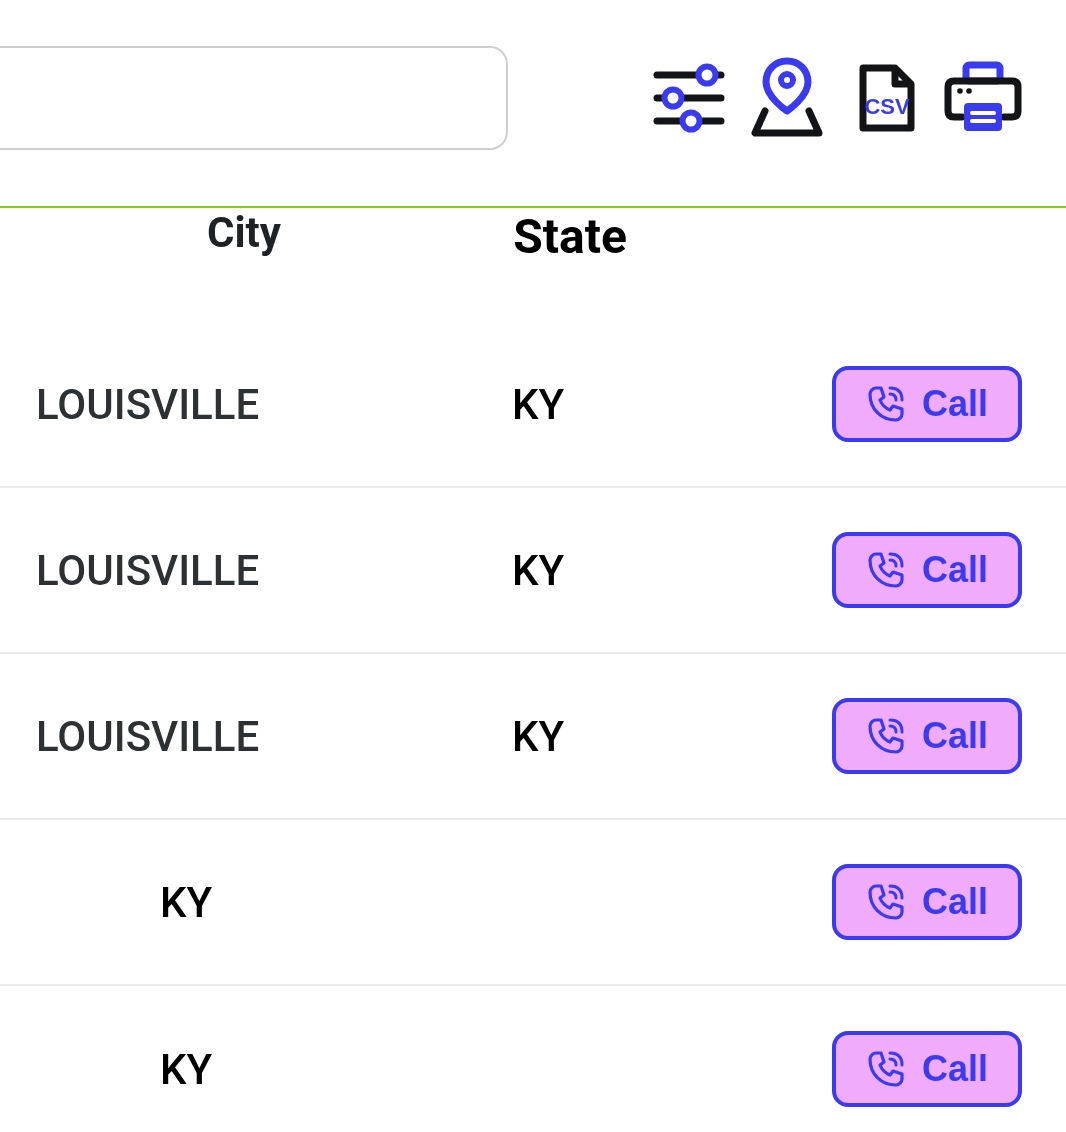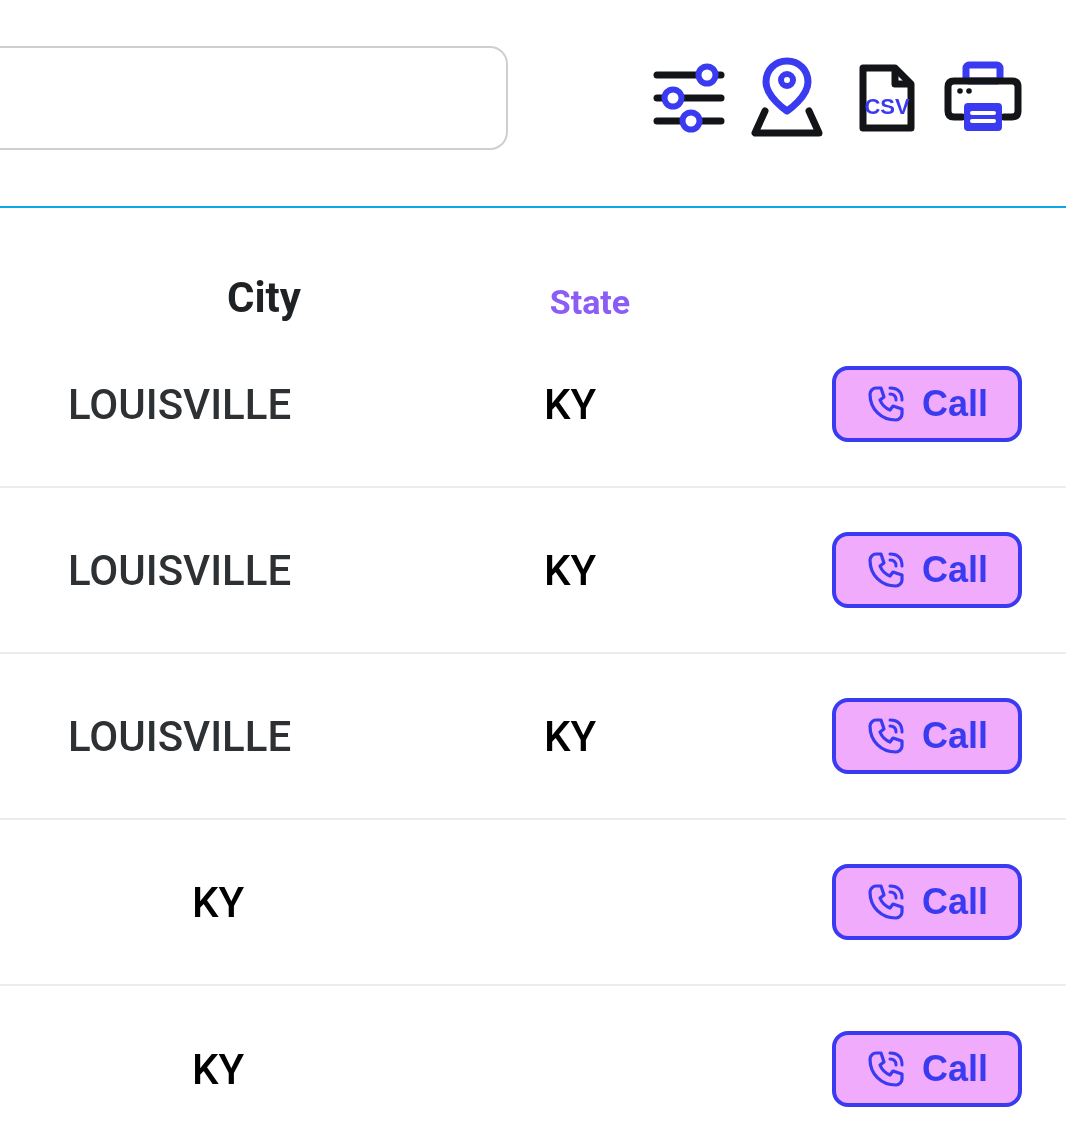--- a/index.html
+++ b/index.html
@@ -35,46 +35,46 @@
   .toolbar-icon {
     width: 86px;
     height: 86px;
     display: flex;
     align-items: center;
     justify-content: center;
     cursor: pointer;
   }
   .header-row {
     display: flex;
-    align-items: flex-end;
+    align-items: flex-start;
     height: 116px;
-    border-top: 2px solid #0ea5e9;
-    padding-left: 88px;
+    border-top: 2px solid #84cc16;
+    padding-left: 68px;
   }
   .col-city {
     width: 352px;
     font-size: 42px;
     font-weight: 700;
     color: #1f2224;
     text-align: center;
   }
   .col-state {
     width: 300px;
-    font-size: 34px;
+    font-size: 48px;
     font-weight: 700;
-    color: #8b5cf6;
+    color: #000000;
     text-align: center;
   }
   .col-action { flex: 1; }
   .data-row {
     display: flex;
     align-items: center;
     height: 166px;
     border-bottom: 2px solid #ececee;
-    padding-left: 68px;
+    padding-left: 36px;
   }
   .data-row:last-child { border-bottom: none; }
   .cell-city {
     width: 352px;
     font-size: 42px;
     font-weight: 500;
     color: #2e3133;
   }
   .cell-state {
     width: 300px;

